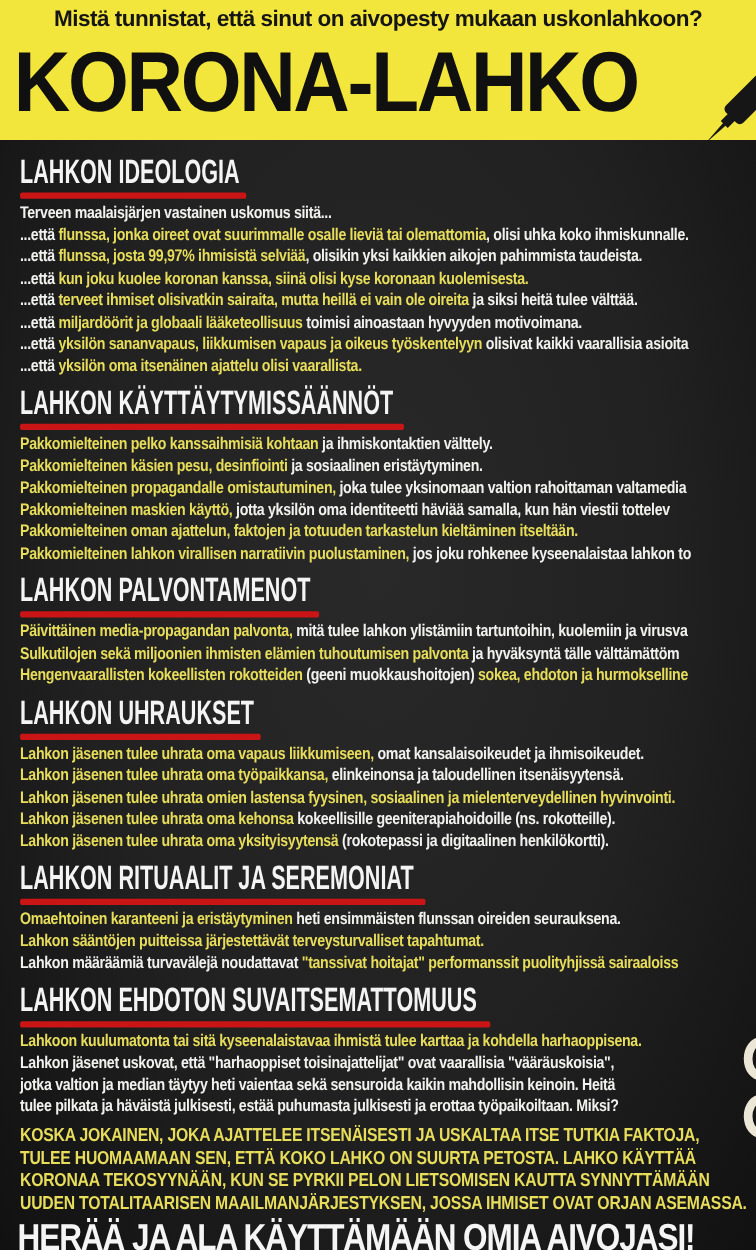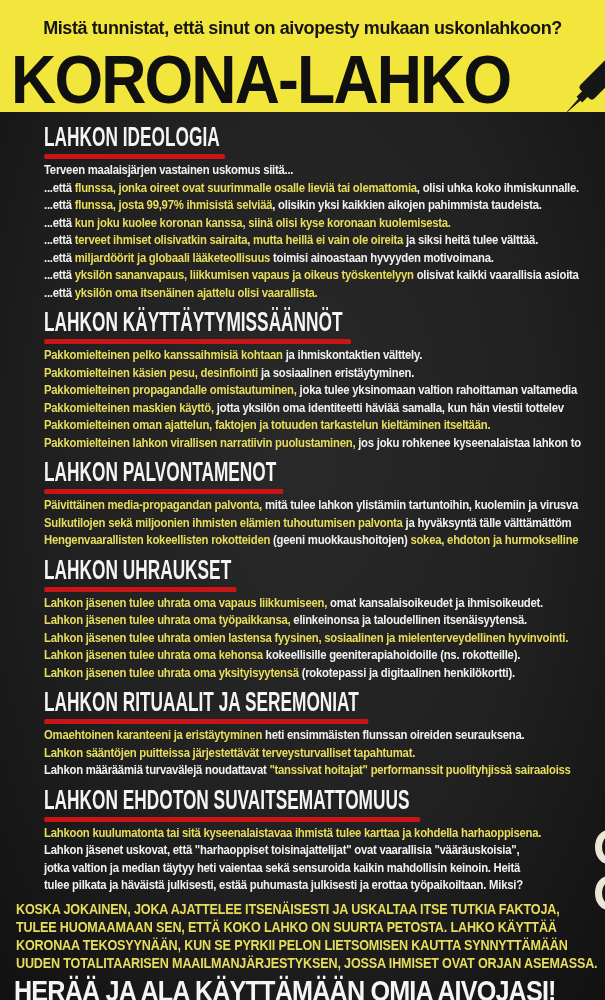--- a/index.html
+++ b/index.html
@@ -10,37 +10,37 @@
   html,body{margin:0;padding:0;}
   body{width:605px;height:1000px;overflow:hidden;background:#000;}
   .poster{
     position:relative;width:605px;height:1000px;overflow:hidden;
     background:radial-gradient(ellipse at 50% 45%, #292929 0%, #212121 55%, #111 100%);
     font-family:"Liberation Sans", sans-serif;
   }
   
   .banner{
     position:relative;height:112px;background:var(--banner);
-    overflow:hidden;padding-top:16px;
+    overflow:hidden;padding-top:3px;
   }
   .banner-subtitle{
     margin:1px 0 0;color:var(--ink);font-weight:700;font-size:18px;
     line-height:22px;text-align:center;letter-spacing:-0.4px;white-space:nowrap;
   }
   .banner-title{
     margin:0;padding-left:12px;color:#101010;font-weight:900;
     font-size:68px;line-height:80px;letter-spacing:-2px;white-space:nowrap;
     transform:scaleX(0.92);transform-origin:0 50%;
   }
   .syringe{
     position:absolute;right:-30px;top:34px;width:78px;height:98px;
     transform:rotate(45deg);
   }
   
-  .content{position:relative;padding-left:28px;}
+  .content{position:relative;}
   .section{margin:8px 0 0 16px;}
   .section:first-child{margin-top:12px;}
   .heading{
     display:inline-block;margin:0 0 2px 0;color:#f4f4f4;font-weight:700;
     font-size:27px;line-height:27px;letter-spacing:0;white-space:nowrap;
     transform:scaleX(0.64);transform-origin:0 0;
   }
   .heading::after{
     content:"";display:block;height:5px;margin-top:3px;width:103%;
     background:var(--red);border-radius:3px;

